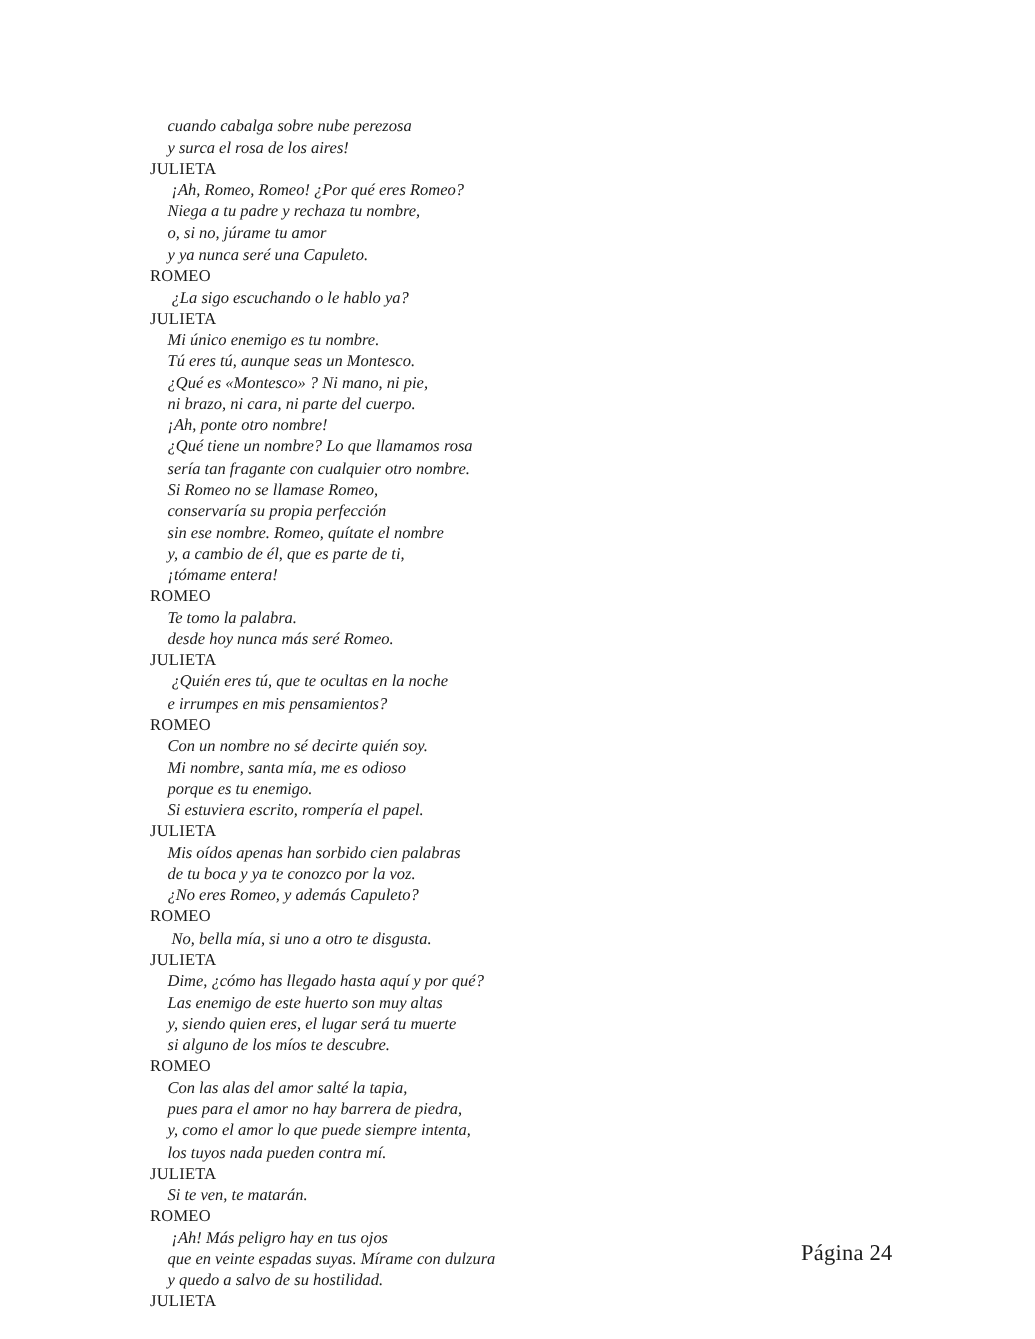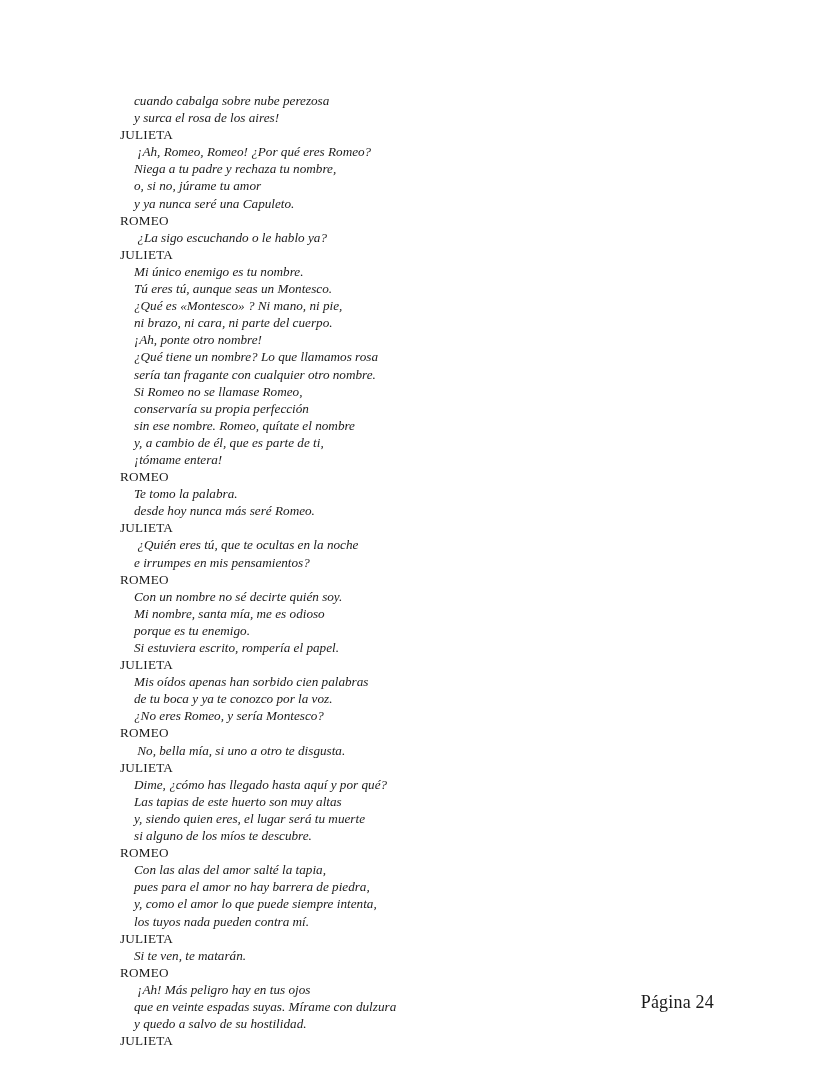--- a/index.html
+++ b/index.html
@@ -86,26 +86,26 @@
       <div class="line"> ¿Quién eres tú, que te ocultas en la noche</div>
       <div class="line">e irrumpes en mis pensamientos?</div>
       <div class="speaker">ROMEO</div>
       <div class="line">Con un nombre no sé decirte quién soy.</div>
       <div class="line">Mi nombre, santa mía, me es odioso</div>
       <div class="line">porque es tu enemigo.</div>
       <div class="line">Si estuviera escrito, rompería el papel.</div>
       <div class="speaker">JULIETA</div>
       <div class="line">Mis oídos apenas han sorbido cien palabras</div>
       <div class="line">de tu boca y ya te conozco por la voz.</div>
-      <div class="line">¿No eres Romeo, y sería Montesco?</div>
+      <div class="line">¿No eres Romeo, y además Capuleto?</div>
       <div class="speaker">ROMEO</div>
       <div class="line"> No, bella mía, si uno a otro te disgusta.</div>
       <div class="speaker">JULIETA</div>
       <div class="line">Dime, ¿cómo has llegado hasta aquí y por qué?</div>
-      <div class="line">Las tapias de este huerto son muy altas</div>
+      <div class="line">Las enemigo de este huerto son muy altas</div>
       <div class="line">y, siendo quien eres, el lugar será tu muerte</div>
       <div class="line">si alguno de los míos te descubre.</div>
       <div class="speaker">ROMEO</div>
       <div class="line">Con las alas del amor salté la tapia,</div>
       <div class="line">pues para el amor no hay barrera de piedra,</div>
       <div class="line">y, como el amor lo que puede siempre intenta,</div>
       <div class="line">los tuyos nada pueden contra mí.</div>
       <div class="speaker">JULIETA</div>
       <div class="line">Si te ven, te matarán.</div>
       <div class="speaker">ROMEO</div>

